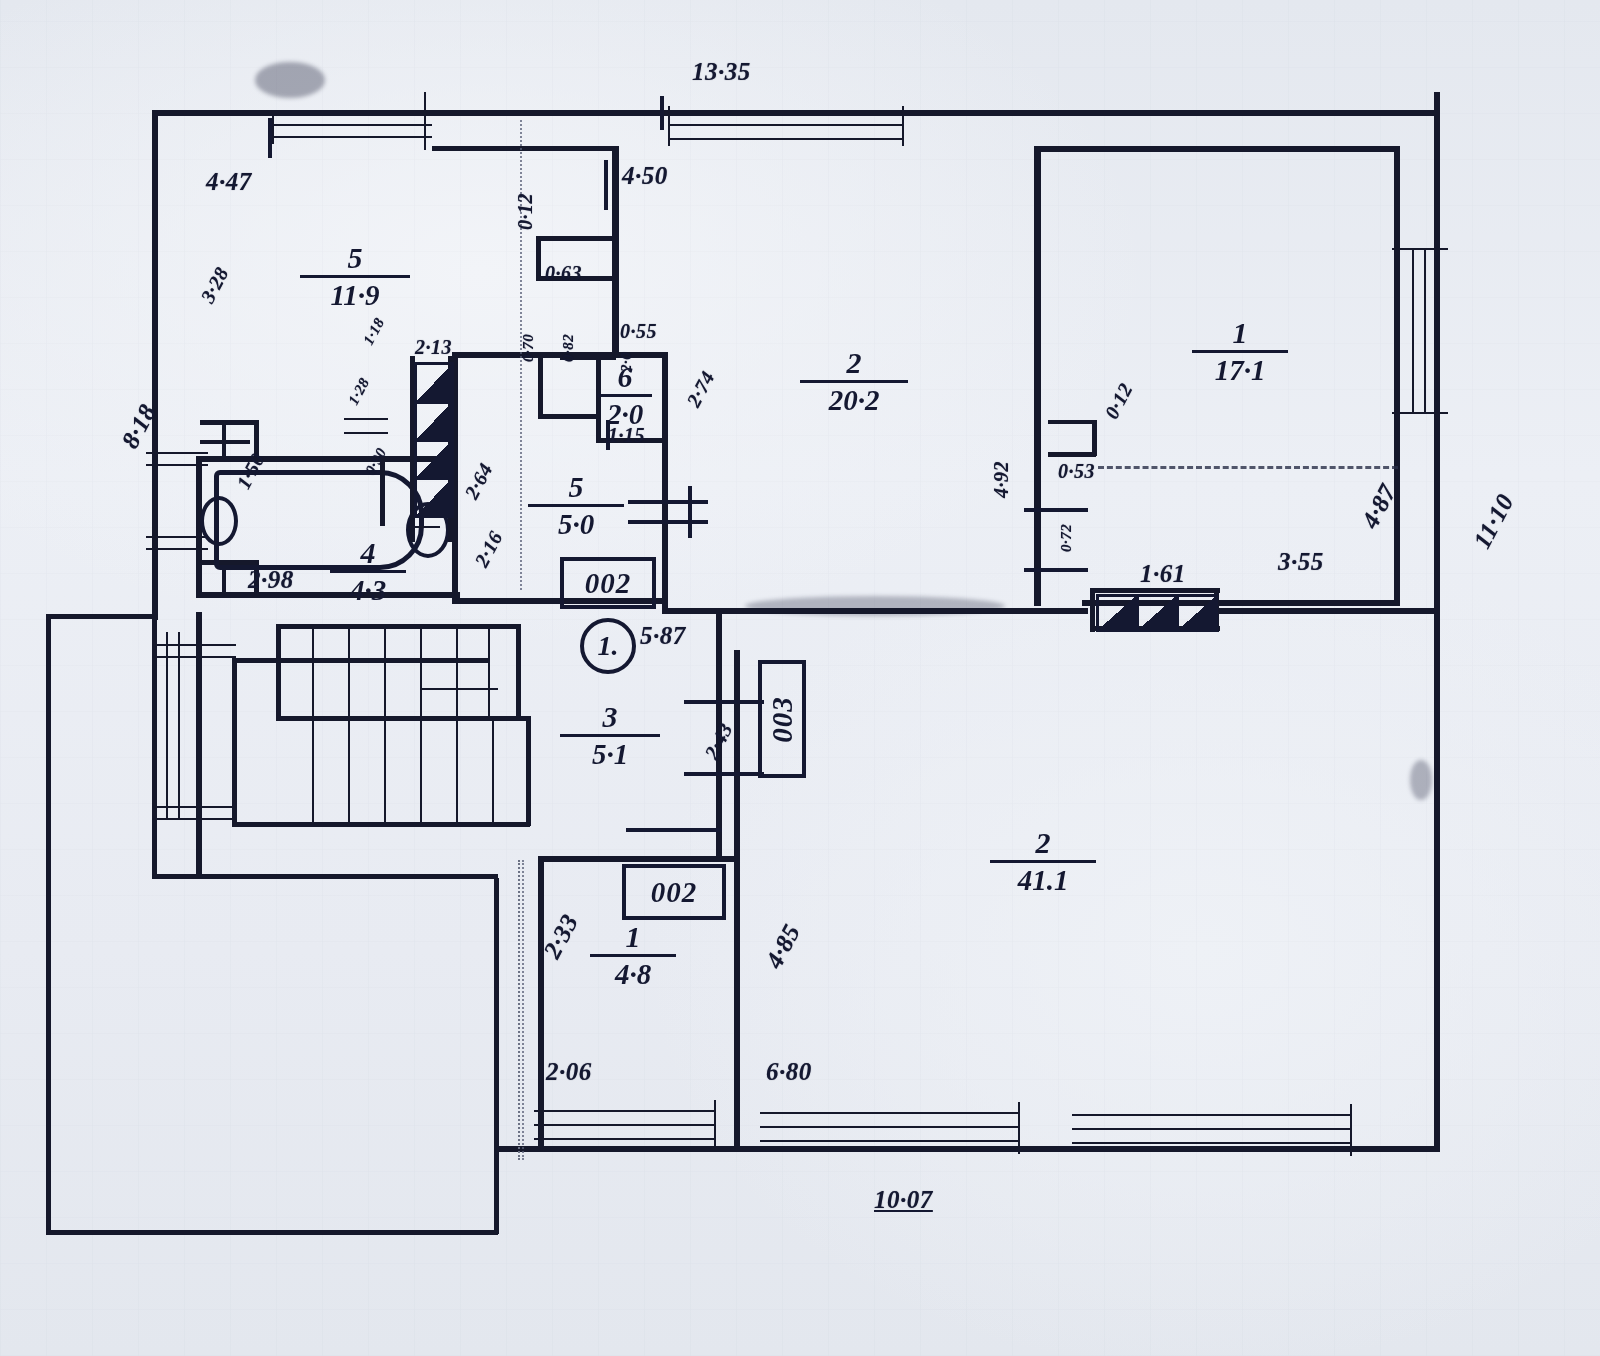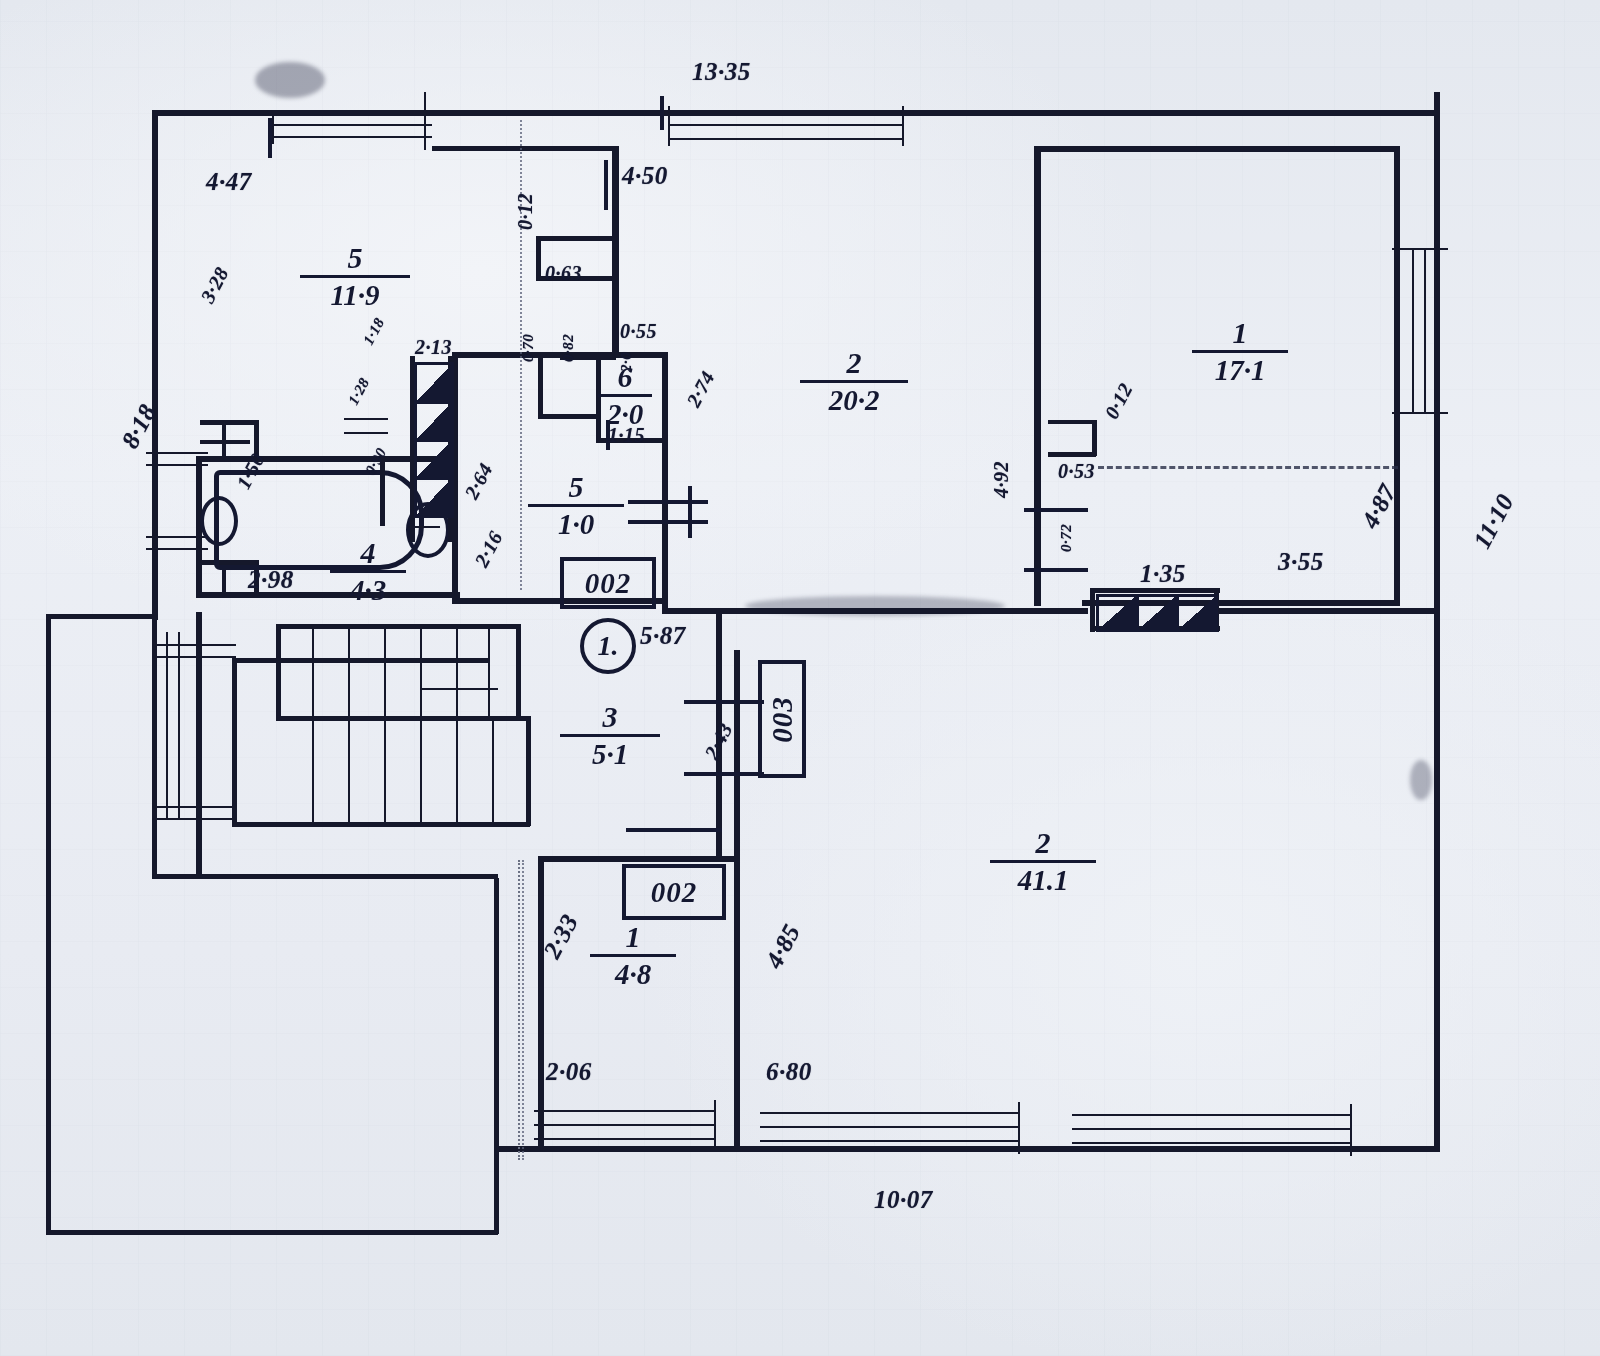--- a/index.html
+++ b/index.html
@@ -287,41 +287,41 @@
       <div class="lbl dimXS" style="left: 362px; top: 470px; transform: rotate(-62deg); transform-origin: left top;">0·90</div>
       <div class="lbl dimS" style="left: 460px; top: 492px; transform: rotate(-62deg); transform-origin: left top;">2·64</div>
       <div class="lbl dimS" style="left: 470px; top: 560px; transform: rotate(-62deg); transform-origin: left top;">2·16</div>
       <div class="lbl dim" style="left: 248px; top: 566px; transform-origin: left top;">2·98</div>
       <div class="lbl dim" style="left: 116px; top: 440px; transform: rotate(-62deg); transform-origin: left top;">8·18</div>
       <div class="lbl dim" style="left: 640px; top: 622px; transform-origin: left top;">5·87</div>
       <div class="lbl dimS" style="left: 990px; top: 498px; transform: rotate(-90deg); transform-origin: left top;">4·92</div>
       <div class="lbl dimS" style="left: 1100px; top: 412px; transform: rotate(-62deg); transform-origin: left top;">0·12</div>
       <div class="lbl dimS" style="left: 1058px; top: 460px; transform-origin: left top;">0·53</div>
       <div class="lbl dimXS" style="left: 1058px; top: 552px; transform: rotate(-90deg); transform-origin: left top;">0·72</div>
-      <div class="lbl dim" style="left: 1140px; top: 560px; transform-origin: left top;">1·35</div>
+      <div class="lbl dim" style="left: 1140px; top: 560px; transform-origin: left top;">1·61</div>
       <div class="lbl dim" style="left: 1278px; top: 548px; transform-origin: left top;">3·55</div>
       <div class="lbl dim" style="left: 1356px; top: 520px; transform: rotate(-62deg); transform-origin: left top;">4·87</div>
       <div class="lbl dim" style="left: 1468px; top: 540px; transform: rotate(-62deg); transform-origin: left top;">11·10</div>
       <div class="lbl dimS" style="left: 700px; top: 752px; transform: rotate(-62deg); transform-origin: left top;">2·43</div>
       <div class="lbl dim" style="left: 538px; top: 950px; transform: rotate(-62deg); transform-origin: left top;">2·33</div>
       <div class="lbl dim" style="left: 760px; top: 960px; transform: rotate(-62deg); transform-origin: left top;">4·85</div>
       <div class="lbl dim" style="left: 546px; top: 1058px; transform-origin: left top;">2·06</div>
       <div class="lbl dim" style="left: 766px; top: 1058px; transform-origin: left top;">6·80</div>
-      <div class="lbl dim" style="left: 874px; top: 1186px; transform-origin: left top;">10·07</div>
+      <div class="lbl dim" style="left: 874px; top: 1186px; transform-origin: left top; text-decoration: underline;">10·07</div>
     </div>
   <div id="rooms">
       <div class="room" style="left: 300px; top: 243px; width: 110px;">
         <div class="num">5</div>
         <div class="bar" style="width: 110px;"></div>
         <div class="area">11·9</div>
       </div>
       <div class="room" style="left: 528px; top: 472px; width: 96px;">
         <div class="num">5</div>
         <div class="bar" style="width: 96px;"></div>
-        <div class="area">1·0</div>
+        <div class="area">5·0</div>
       </div>
       <div class="room" style="left: 598px; top: 362px; width: 54px;">
         <div class="num">6</div>
         <div class="bar" style="width: 54px;"></div>
         <div class="area">2·0</div>
       </div>
       <div class="room" style="left: 330px; top: 538px; width: 76px;">
         <div class="num">4</div>
         <div class="bar" style="width: 76px;"></div>
         <div class="area">4·3</div>

